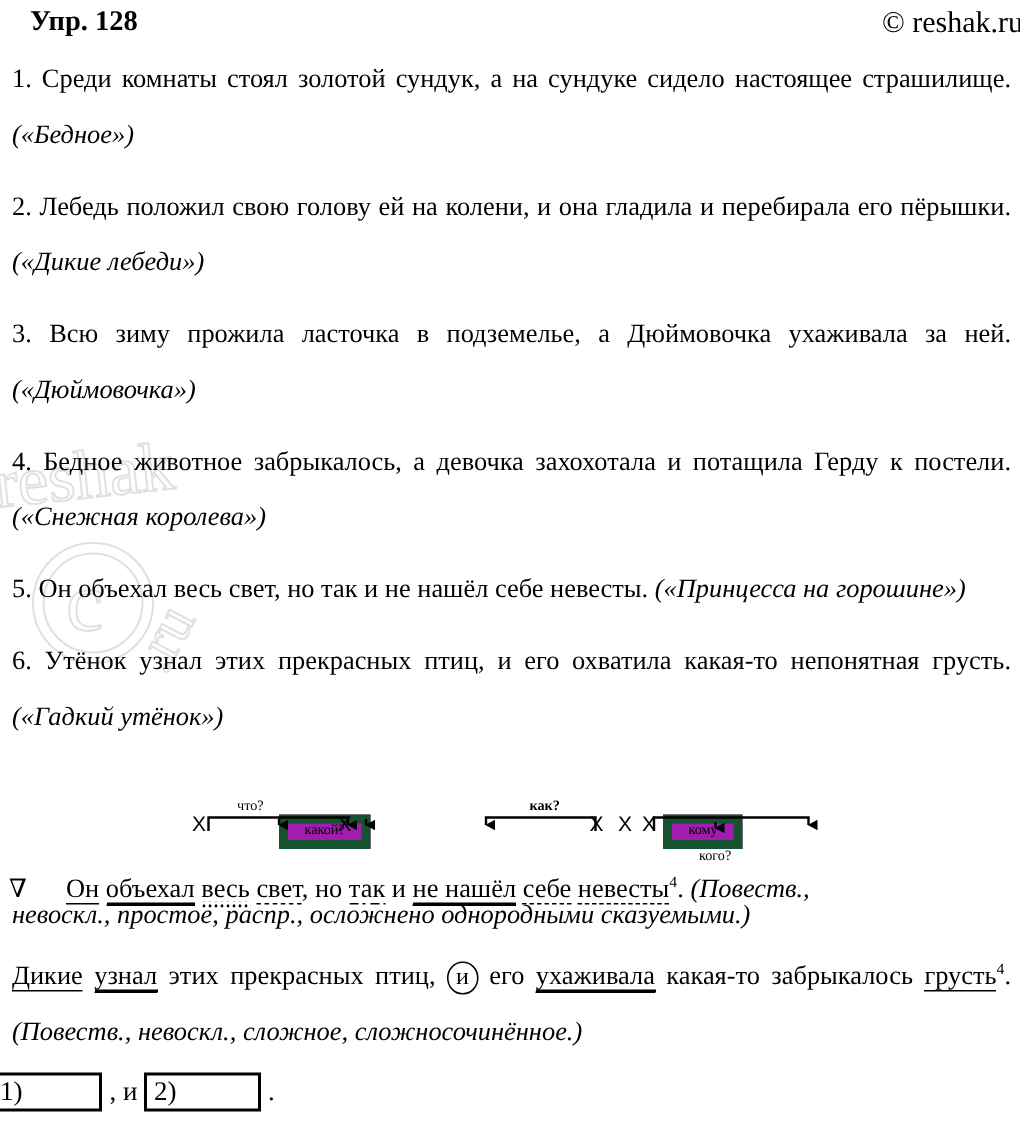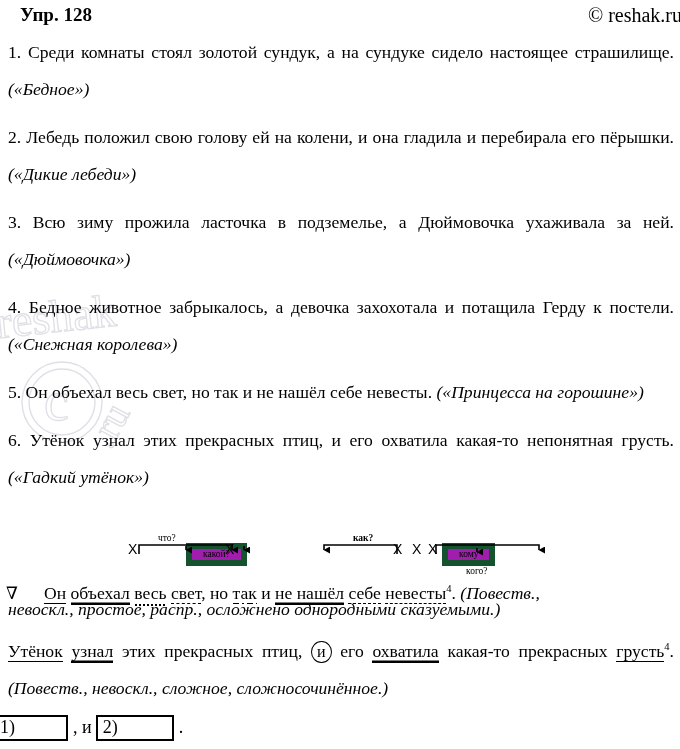--- a/index.html
+++ b/index.html
@@ -297,21 +297,21 @@
   </div>
 
   <div id="parse-one-text">
     <span id="tri">∇</span><span class="u-single">Он</span> <span class="u-double">объехал</span> <span class="u-wavy">весь</span> <span class="u-dashed">свет</span><span>,</span> <span>но</span> <span class="u-dashdot">так</span> <span>и</span> <span class="u-double">не нашёл</span> <span class="u-dashed">себе</span> <span class="u-dashed">невесты</span><sup>4</sup><span>. </span><span class="ital">(Повеств.,</span>
   </div>
 </div>
 
 <div id="parse-one-tail">невоскл., простое, распр., осложнено однородными сказуемыми.)</div>
 
 <div id="parse-two">
-  <span class="u-single">Утёнок</span> <span class="u-double">узнал</span> <span>этих прекрасных птиц,</span> <span class="circ-i">и</span> <span>его</span> <span class="u-double">охватила</span> <span>какая-то прекрасных</span> <span class="u-single">грусть</span><sup>4</sup><span>. </span><span class="ital">(Повеств., невоскл., сложное, сложносочинённое.)</span>
+  <span class="u-single">Дикие</span> <span class="u-double">узнал</span> <span>этих прекрасных птиц,</span> <span class="circ-i">и</span> <span>его</span> <span class="u-double">ухаживала</span> <span>какая-то забрыкалось</span> <span class="u-single">грусть</span><sup>4</sup><span>. </span><span class="ital">(Повеств., невоскл., сложное, сложносочинённое.)</span>
 </div>
 
 <div id="scheme">
   <div class="scheme-box" id="scheme-box-1">
     <span>1)</span>
   </div>
   <span class="scheme-sep">, и</span>
   <div class="scheme-box" id="scheme-box-2">
     <span>2)</span>
   </div>

